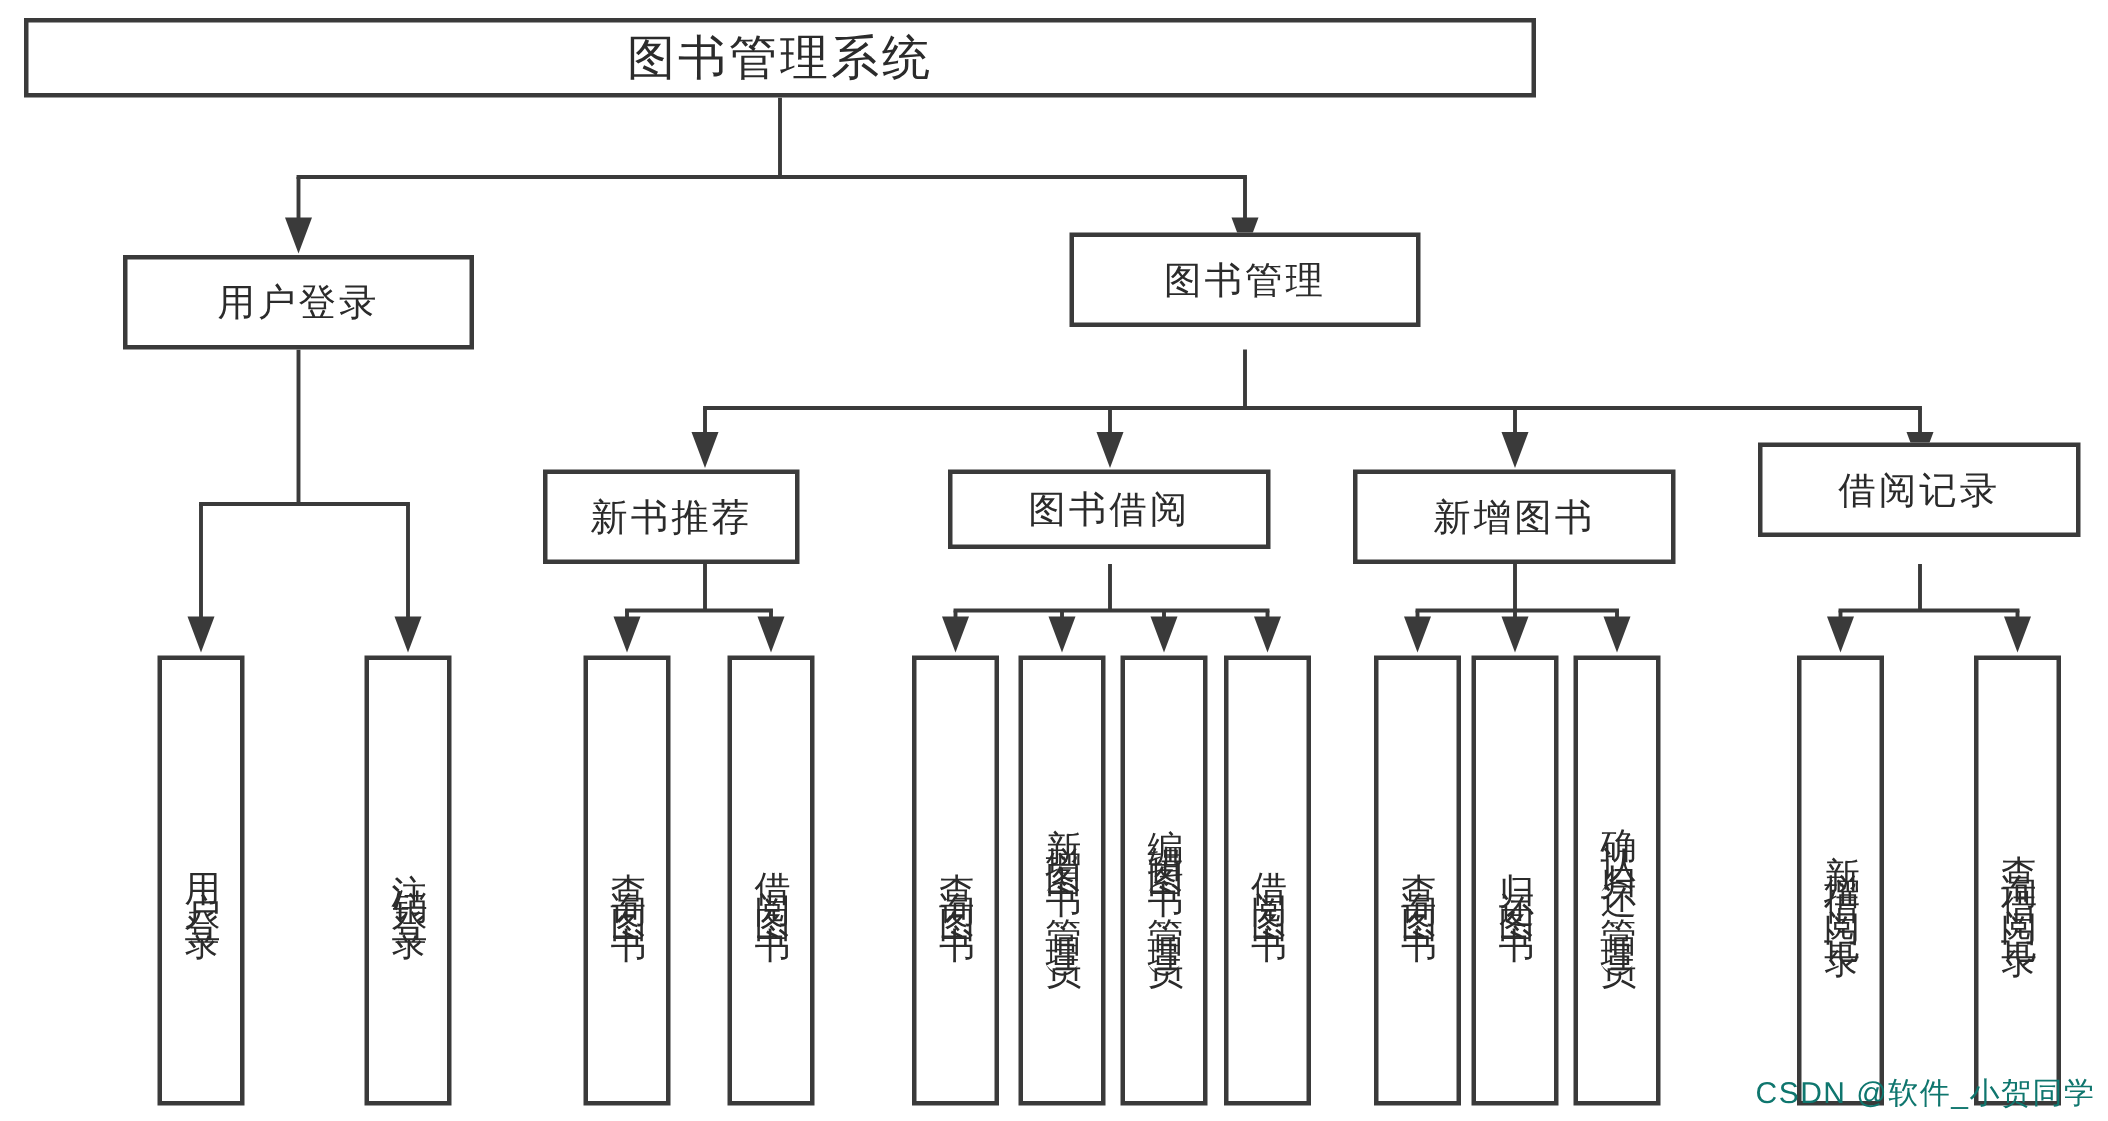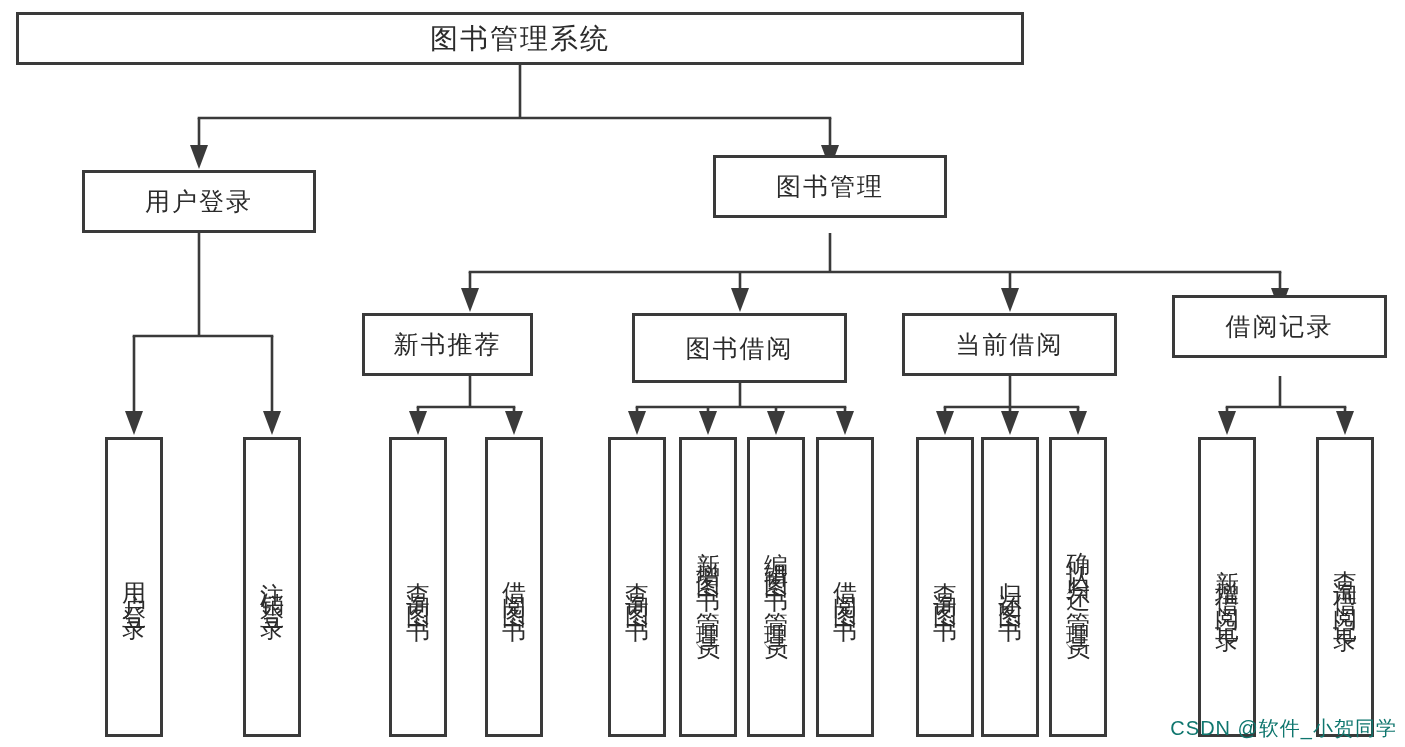--- a/index.html
+++ b/index.html
@@ -22,21 +22,21 @@
   .node {
     position: absolute;
     box-sizing: border-box;
     border: 3px solid #3a3a3a;
     background: #ffffff;
     display: flex;
     align-items: center;
     justify-content: center;
     letter-spacing: 2px;
   }
-  .root-node  { font-size: 28px; }
+  .root-node  { font-size: 32px; }
   .mid-node   { font-size: 25px; }
   .leaf {
     position: absolute;
     box-sizing: border-box;
     border: 3px solid #3a3a3a;
     background: #ffffff;
     width: 58px;
     top: 437px;
     height: 300px;
     display: flex;
@@ -147,25 +147,25 @@
   <div class="node mid-node" style="left:82px; top:170px; width:234px; height:63px;">
     <span>用户登录</span>
   </div>
   <div class="node mid-node" style="left:713px; top:155px; width:234px; height:63px;">
     <span>图书管理</span>
   </div>
 
   <div class="node mid-node" style="left:362px; top:313px; width:171px; height:63px;">
     <span>新书推荐</span>
   </div>
-  <div class="node mid-node" style="left:632px; top:313px; width:215px; height:70px;justify-content:center;">
+  <div class="node mid-node" style="left:632px; top:313px; width:215px; height:53px;justify-content:center;">
     <span>图书借阅</span>
   </div>
   <div class="node mid-node" style="left:902px; top:313px; width:215px; height:63px;">
-    <span>当前借阅</span>
+    <span>新增图书</span>
   </div>
   <div class="node mid-node" style="left:1172px; top:295px; width:215px; height:63px;">
     <span>借阅记录</span>
   </div>
 
   <div class="leaf" style="left:105px;">
     <span>用户登录</span>
   </div>
   <div class="leaf" style="left:243px;">
     <span>注销登录</span>

